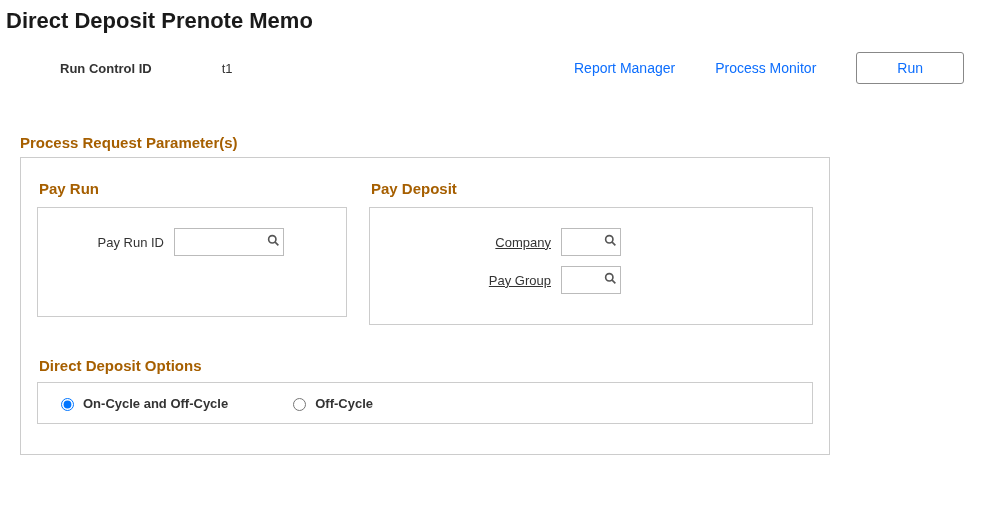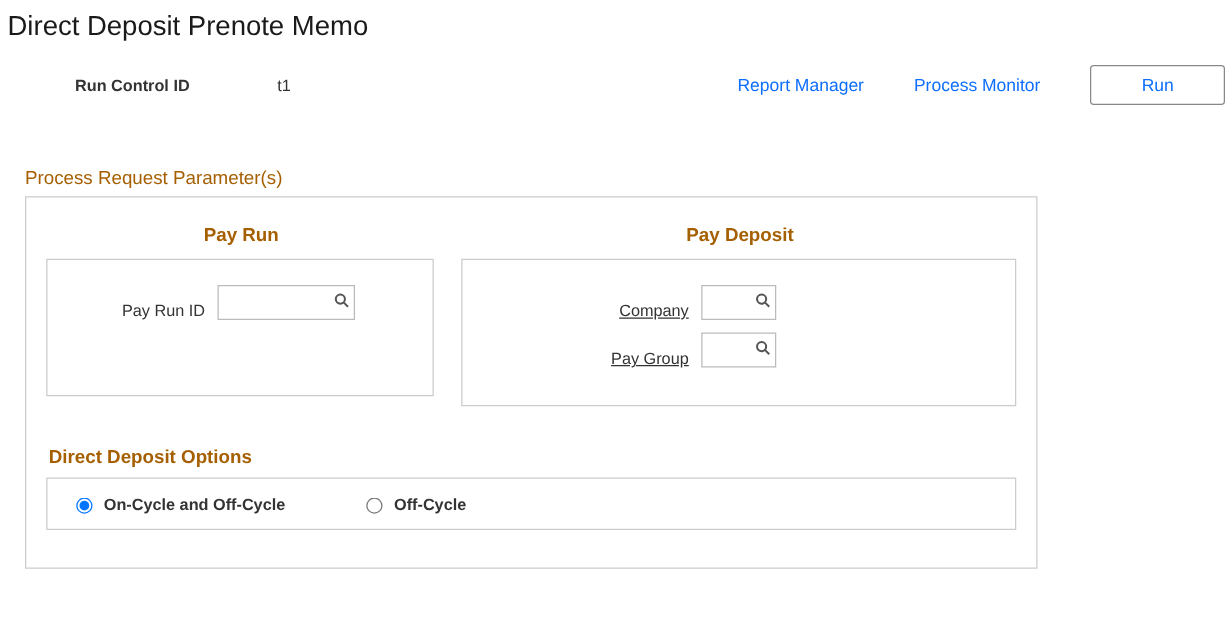--- a/index.html
+++ b/index.html
@@ -10,21 +10,21 @@
     font-size: 13px;
     color: #333;
     background: #fff;
     width: 982px;
   }
   .page {
     padding: 0 0 20px 0;
   }
   .page-title {
     font-size: 22px;
-    font-weight: normal;
+    font-weight: bold;
     color: #1a1a1a;
     margin: 8px 0 18px 6px;
   }
   .header-row {
     display: flex;
     align-items: center;
     margin-bottom: 50px;
     padding-left: 60px;
   }
   .rc-label {
@@ -34,76 +34,75 @@
   }
   .rc-value {
     color: #333;
     padding-left: 40px;
   }
   .header-links {
     margin-left: auto;
     display: flex;
     align-items: center;
     gap: 40px;
-    padding-right: 2px;
+    padding-right: 18px;
   }
   .link {
     color: #0d6efd;
     text-decoration: none;
     cursor: pointer;
     font-size: 14px;
   }
   .run-btn {
     border: 1px solid #888;
     border-radius: 3px;
     background: #fff;
     color: #0d6efd;
     font-size: 14px;
     padding: 7px 40px;
     cursor: pointer;
     text-align: right;
   }
   .section-title {
     color: #a65f00;
-    font-weight: normal;
+    font-weight: bold;
     font-size: 15px;
     margin: 0 0 6px 20px;
   }
   .group-box {
     border: 1px solid #ccc;
     margin: 0 152px 0 20px;
     padding: 22px 16px 30px 16px;
   }
   .two-col {
     display: flex;
     gap: 22px;
     margin-bottom: 32px;
   }
   .col-title {
     color: #a65f00;
     font-weight: bold;
     font-size: 15px;
     margin: 0 0 10px 2px;
-    text-align: center;
   }
   .inner-box {
     border: 1px solid #ccc;
     padding: 20px 16px 20px 16px;
   }
   .payrun-box {
     width: 310px;
     min-height: 110px;
   }
   .paycal-box {
     flex: 1;
     text-decoration: underline;
   }
   .field-row {
     display: flex;
-    align-items: flex-end;
+    align-items: center;
     margin-bottom: 10px;
   }
   .field-label {
     text-align: right;
     color: #333;
     font-weight: 500;
     padding-right: 10px;
   }
   .payrun-label { width: 120px; }
   .paycal-label { width: 175px; }

